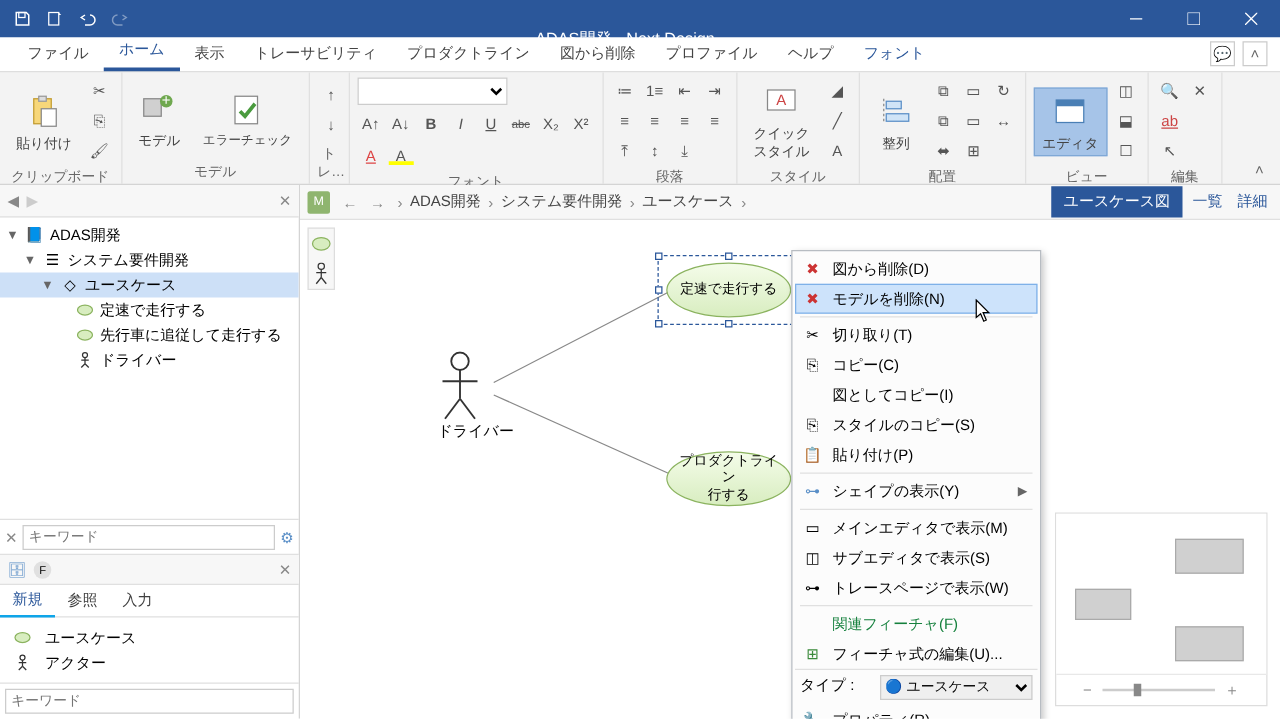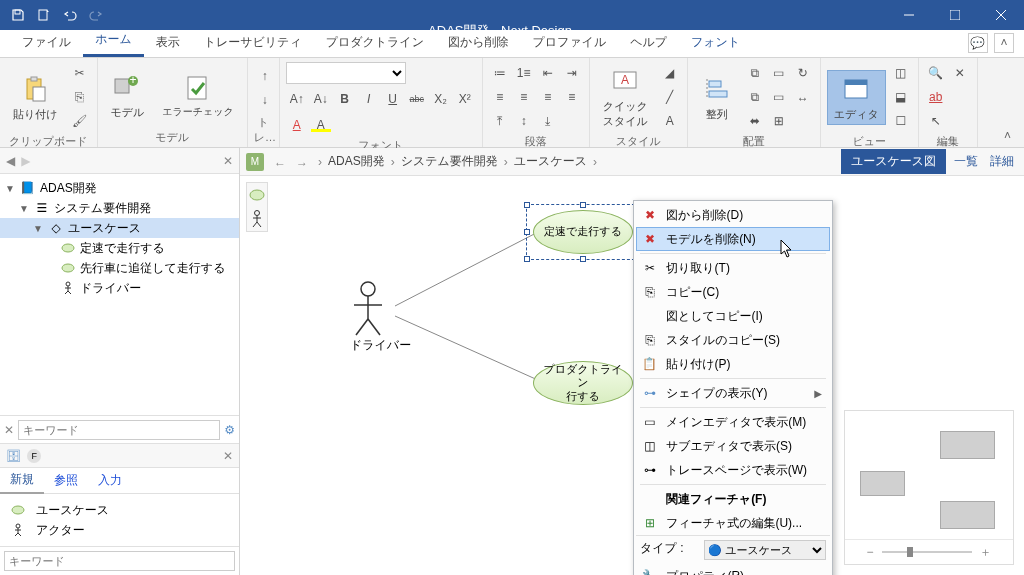--- a/index.html
+++ b/index.html
@@ -41,22 +41,22 @@
 .tree-node { display: flex; align-items: center; height: 20px; padding-left: 4px; cursor: pointer; white-space: nowrap; }
 .tree-node.selected { background: #cde0f7; }
 .expander { width: 12px; text-align: center; color: #666; font-size: 10px; }
 .node-icon { width: 16px; height: 16px; margin: 0 4px; display: inline-flex; align-items: center; justify-content: center; }
 .search-row { height: 28px; border-top: 1px solid #e0e0e0; display: flex; align-items: center; padding: 0 4px; gap: 4px; }
 .search-input { flex: 1; border: 1px solid #ccc; height: 20px; padding: 0 4px; font-size: 11px; color: #888; }
 
 .bottom-panel { border-top: 1px solid #e0e0e0; }
 .bottom-toolbar { height: 24px; background: #f7f7f7; border-bottom: 1px solid #e0e0e0; display: flex; align-items: center; padding: 0 6px; gap: 6px; }
 .bottom-tabs { height: 26px; display: flex; align-items: center; border-bottom: 1px solid #e0e0e0; }
-.bottom-tab { padding: 4px 10px; cursor: pointer; color: #1d4ed8; }
-.bottom-tab.active { color: #2b579a; border-bottom: 2px solid #a3a3a3; }
+.bottom-tab { padding: 4px 10px; cursor: pointer; color: #404040; }
+.bottom-tab.active { color: #2b579a; border-bottom: 2px solid #0ea5e9; }
 .bottom-list { padding: 6px; }
 .bottom-item { display: flex; align-items: center; height: 20px; gap: 6px; cursor: pointer; }
 .search-bottom { padding: 4px; border-top: 1px solid #e0e0e0; }
 
 .editor-area { flex: 1; position: relative; display: flex; flex-direction: column; }
 .editor-header { height: 28px; background: #f7f7f7; border-bottom: 1px solid #e0e0e0; display: flex; align-items: center; padding: 0 6px; gap: 6px; }
 .nav-arrows { display: flex; gap: 2px; }
 .nav-btn { width: 20px; height: 20px; display: flex; align-items: center; justify-content: center; color: #888; cursor: pointer; }
 .breadcrumb { display: flex; align-items: center; gap: 6px; color: #444; }
 .bc-sep { color: #888; }
@@ -71,21 +71,21 @@
 .usecase-oval { position: absolute; width: 100px; height: 44px; border-radius: 50%; background: linear-gradient(to bottom,#f4fce9,#d8edc0); border: 1px solid #8bb35f; display: flex; align-items: center; justify-content: center; text-align: center; font-size: 11px; padding: 2px 6px; line-height: 1.2; }
 .usecase-selected { border: 1px solid #8bb35f; }
 .selection-box { position: absolute; border: 1px dashed #2b579a; }
 .handle { position: absolute; width: 6px; height: 6px; background: #fff; border: 1px solid #2b579a; }
 
 .actor-fig { position: absolute; text-align: center; font-size: 11px; }
 
 .context-menu { position: absolute; background: #fcfcfc; border: 1px solid #b7bcc2; box-shadow: 2px 2px 6px rgba(0,0,0,0.25); min-width: 200px; z-index: 100; padding: 2px; }
 .menu-item { height: 24px; display: flex; align-items: center; padding: 0 8px 0 4px; cursor: pointer; }
 .menu-item.highlighted { background: #cde3fb; border: 1px solid #7fb1e8; padding: 0 7px 0 3px; }
-.menu-item.disabled { color: #000000; cursor: default; font-weight: bold; }
+.menu-item.disabled { color: #15803d; cursor: default; }
 .menu-icon { width: 20px; height: 16px; display: inline-flex; align-items: center; justify-content: center; margin-right: 6px; }
 .menu-sep { height: 1px; background: #e0e0e0; margin: 2px 4px; }
 .menu-arrow { margin-left: auto; color: #666; font-size: 10px; }
 .menu-bottom { border-top: 1px solid #e0e0e0; padding: 4px; display: flex; gap: 20px; }
 .menu-bottom select { flex: 1; border: 1px solid #ccc; height: 20px; font-size: 11px; }
 
 .cursor { position: absolute; width: 12px; height: 18px; z-index: 200; }
 
 .minimap-panel { position: absolute; right: 10px; bottom: 10px; width: 170px; height: 155px; background: #fff; border: 1px solid #ddd; display: flex; flex-direction: column; }
 .minimap { flex: 1; background: #fff; position: relative; border-bottom: 1px solid #e8e8e8; }

